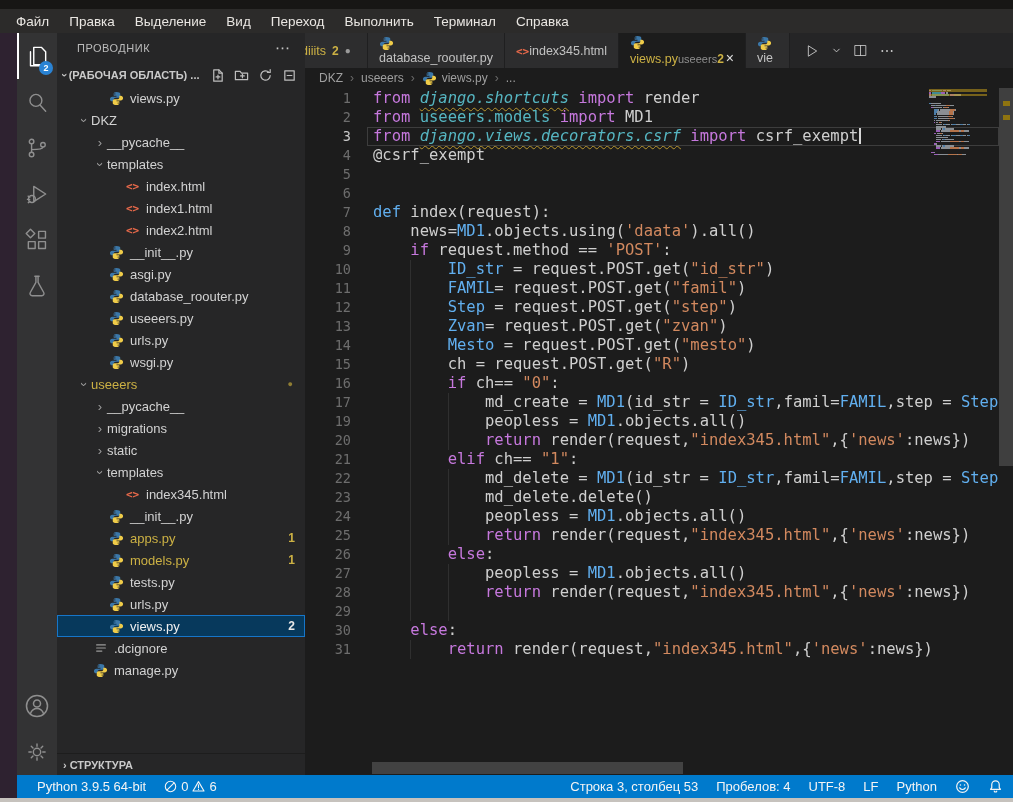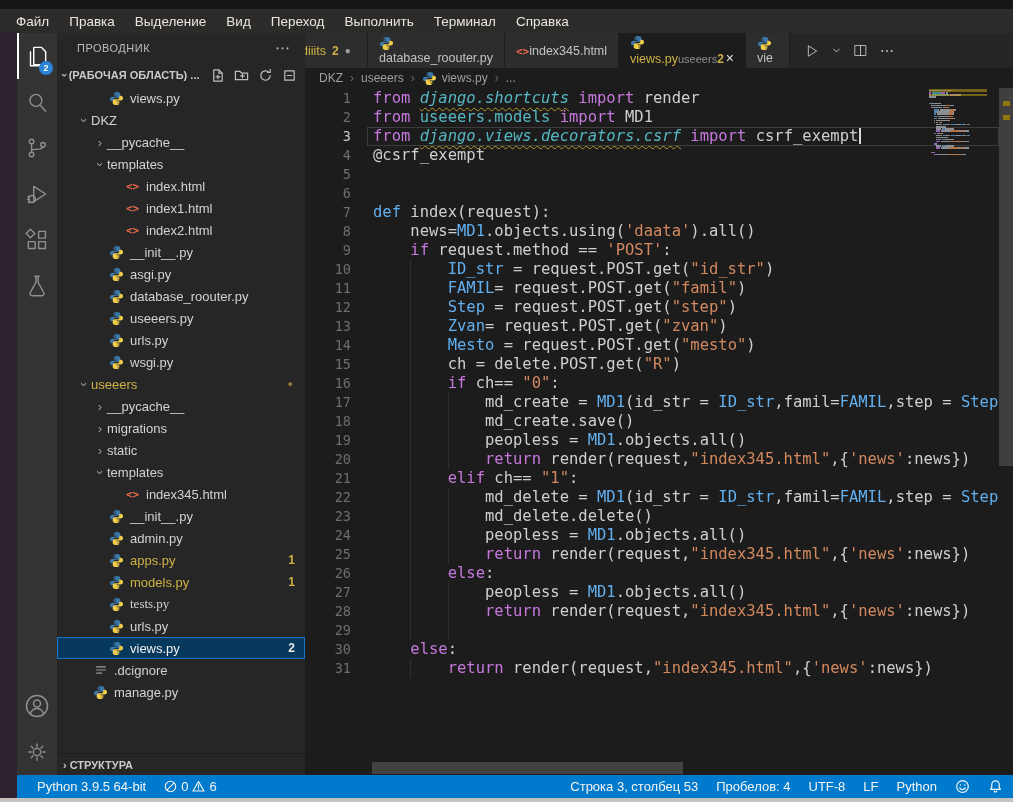--- a/index.html
+++ b/index.html
@@ -373,43 +373,34 @@
           </span>
           <span class="tlabel">__init__.py</span>
         </div>
         <div class="trow" style="padding-left: 52px;">
           <span class="ticon">
             <svg width="15" height="15" viewBox="0 0 16 16">
               <path fill="#3b77a8" d="M8 1C6 1 5 1.8 5 3v2h3v1H3.5C2 6 1 7 1 8.5S2 11 3.5 11H5V9.2C5 8 6 7.2 7.2 7.2h3C11.3 7.2 12 6.4 12 5.3V3c0-1.2-1.6-2-4-2zM6.2 2.4a.7.7 0 110 1.4.7.7 0 010-1.4z"></path>
               <path fill="#f0cc49" d="M8 15c2 0 3-.8 3-2v-2H8v-1h4.5c1.5 0 2.5-1 2.5-2.5S14 5 12.5 5H11v1.8C11 8 10 8.8 8.8 8.8h-3C4.7 8.8 4 9.6 4 10.7V13c0 1.2 1.6 2 4 2zm1.8-1.4a.7.7 0 110-1.4.7.7 0 010 1.4z"></path>
             </svg>
           </span>
-          <span class="tlabel">admin.py</span>
-        </div>
-        <div class="trow" style="padding-left: 52px;">
-          <span class="ticon">
-            <svg width="15" height="15" viewBox="0 0 16 16">
-              <path fill="#3b77a8" d="M8 1C6 1 5 1.8 5 3v2h3v1H3.5C2 6 1 7 1 8.5S2 11 3.5 11H5V9.2C5 8 6 7.2 7.2 7.2h3C11.3 7.2 12 6.4 12 5.3V3c0-1.2-1.6-2-4-2zM6.2 2.4a.7.7 0 110 1.4.7.7 0 010-1.4z"></path>
-              <path fill="#f0cc49" d="M8 15c2 0 3-.8 3-2v-2H8v-1h4.5c1.5 0 2.5-1 2.5-2.5S14 5 12.5 5H11v1.8C11 8 10 8.8 8.8 8.8h-3C4.7 8.8 4 9.6 4 10.7V13c0 1.2 1.6 2 4 2zm1.8-1.4a.7.7 0 110-1.4.7.7 0 010 1.4z"></path>
-            </svg>
-          </span>
           <span class="tlabel warn">apps.py</span>
           <span class="tbadge">1</span>
         </div>
         <div class="trow" style="padding-left: 52px;">
           <span class="ticon">
             <svg width="15" height="15" viewBox="0 0 16 16">
               <path fill="#3b77a8" d="M8 1C6 1 5 1.8 5 3v2h3v1H3.5C2 6 1 7 1 8.5S2 11 3.5 11H5V9.2C5 8 6 7.2 7.2 7.2h3C11.3 7.2 12 6.4 12 5.3V3c0-1.2-1.6-2-4-2zM6.2 2.4a.7.7 0 110 1.4.7.7 0 010-1.4z"></path>
               <path fill="#f0cc49" d="M8 15c2 0 3-.8 3-2v-2H8v-1h4.5c1.5 0 2.5-1 2.5-2.5S14 5 12.5 5H11v1.8C11 8 10 8.8 8.8 8.8h-3C4.7 8.8 4 9.6 4 10.7V13c0 1.2 1.6 2 4 2zm1.8-1.4a.7.7 0 110-1.4.7.7 0 010 1.4z"></path>
             </svg>
           </span>
           <span class="tlabel warn">models.py</span>
           <span class="tbadge">1</span>
         </div>
-        <div class="trow" style="padding-left: 52px; font-family: Liberation Serif, serif;">
+        <div class="trow" style="padding-left: 52px;">
           <span class="ticon">
             <svg width="15" height="15" viewBox="0 0 16 16">
               <path fill="#3b77a8" d="M8 1C6 1 5 1.8 5 3v2h3v1H3.5C2 6 1 7 1 8.5S2 11 3.5 11H5V9.2C5 8 6 7.2 7.2 7.2h3C11.3 7.2 12 6.4 12 5.3V3c0-1.2-1.6-2-4-2zM6.2 2.4a.7.7 0 110 1.4.7.7 0 010-1.4z"></path>
               <path fill="#f0cc49" d="M8 15c2 0 3-.8 3-2v-2H8v-1h4.5c1.5 0 2.5-1 2.5-2.5S14 5 12.5 5H11v1.8C11 8 10 8.8 8.8 8.8h-3C4.7 8.8 4 9.6 4 10.7V13c0 1.2 1.6 2 4 2zm1.8-1.4a.7.7 0 110-1.4.7.7 0 010 1.4z"></path>
             </svg>
           </span>
           <span class="tlabel">tests.py</span>
         </div>
         <div class="trow" style="padding-left: 52px;">
           <span class="ticon">
@@ -542,24 +533,23 @@
           <div class="cl"><span class="ln">5</span><span class="lc"></span></div>
           <div class="cl"><span class="ln">6</span><span class="lc"></span></div>
           <div class="cl"><span class="ln">7</span><span class="lc"><span class="tok-d">def</span><span class="tok-t"> index(request):</span></span></div>
           <div class="cl"><span class="ln">8</span><span class="lc"><span class="tok-t">    news=</span><span class="tok-c">MD1</span><span class="tok-t">.objects.using(</span><span class="tok-s">'daata'</span><span class="tok-t">).all()</span></span></div>
           <div class="cl"><span class="ln">9</span><span class="lc"><span class="tok-t">    </span><span class="tok-k">if</span><span class="tok-t"> request.method == </span><span class="tok-s">'POST'</span><span class="tok-t">:</span></span></div>
           <div class="cl"><span class="ln">10</span><span class="lc"><span class="g" style="left: 4ch;"></span><span class="tok-t">        </span><span class="tok-c">ID_str</span><span class="tok-t"> = request.POST.get(</span><span class="tok-s">"id_str"</span><span class="tok-t">)</span></span></div>
           <div class="cl"><span class="ln">11</span><span class="lc"><span class="g" style="left: 4ch;"></span><span class="tok-t">        </span><span class="tok-c">FAMIL</span><span class="tok-t">= request.POST.get(</span><span class="tok-s">"famil"</span><span class="tok-t">)</span></span></div>
           <div class="cl"><span class="ln">12</span><span class="lc"><span class="g" style="left: 4ch;"></span><span class="tok-t">        </span><span class="tok-c">Step</span><span class="tok-t"> = request.POST.get(</span><span class="tok-s">"step"</span><span class="tok-t">)</span></span></div>
           <div class="cl"><span class="ln">13</span><span class="lc"><span class="g" style="left: 4ch;"></span><span class="tok-t">        </span><span class="tok-c">Zvan</span><span class="tok-t">= request.POST.get(</span><span class="tok-s">"zvan"</span><span class="tok-t">)</span></span></div>
           <div class="cl"><span class="ln">14</span><span class="lc"><span class="g" style="left: 4ch;"></span><span class="tok-t">        </span><span class="tok-c">Mesto</span><span class="tok-t"> = request.POST.get(</span><span class="tok-s">"mesto"</span><span class="tok-t">)</span></span></div>
-          <div class="cl"><span class="ln">15</span><span class="lc"><span class="g" style="left: 4ch;"></span><span class="tok-t">        ch = delete.POST.get(</span><span class="tok-s">"R"</span><span class="tok-t">)</span></span></div>
+          <div class="cl"><span class="ln">15</span><span class="lc"><span class="g" style="left: 4ch;"></span><span class="tok-t">        ch = request.POST.get(</span><span class="tok-s">"R"</span><span class="tok-t">)</span></span></div>
           <div class="cl"><span class="ln">16</span><span class="lc"><span class="g" style="left: 4ch;"></span><span class="tok-t">        </span><span class="tok-k">if</span><span class="tok-t"> ch== </span><span class="tok-s">"0"</span><span class="tok-t">:</span></span></div>
           <div class="cl"><span class="ln">17</span><span class="lc"><span class="g" style="left: 4ch;"></span><span class="g" style="left: 8ch;"></span><span class="tok-t">            md_create = </span><span class="tok-c">MD1</span><span class="tok-t">(id_str = </span><span class="tok-c">ID_str</span><span class="tok-t">,famil=</span><span class="tok-c">FAMIL</span><span class="tok-t">,step = </span><span class="tok-c">Step</span></span></div>
-          <div class="cl"><span class="ln">18</span><span class="lc"><span class="g" style="left: 4ch;"></span><span class="g" style="left: 8ch;"></span><span class="tok-t">            md_create.save()</span></span></div>
           <div class="cl"><span class="ln">19</span><span class="lc"><span class="g" style="left: 4ch;"></span><span class="g" style="left: 8ch;"></span><span class="tok-t">            peopless = </span><span class="tok-c">MD1</span><span class="tok-t">.objects.all()</span></span></div>
           <div class="cl"><span class="ln">20</span><span class="lc"><span class="g" style="left: 4ch;"></span><span class="g" style="left: 8ch;"></span><span class="tok-t">            </span><span class="tok-k">return</span><span class="tok-t"> render(request,</span><span class="tok-s">"index345.html"</span><span class="tok-t">,{</span><span class="tok-s">'news'</span><span class="tok-t">:news})</span></span></div>
           <div class="cl"><span class="ln">21</span><span class="lc"><span class="g" style="left: 4ch;"></span><span class="tok-t">        </span><span class="tok-k">elif</span><span class="tok-t"> ch== </span><span class="tok-s">"1"</span><span class="tok-t">:</span></span></div>
           <div class="cl"><span class="ln">22</span><span class="lc"><span class="g" style="left: 4ch;"></span><span class="g" style="left: 8ch;"></span><span class="tok-t">            md_delete = </span><span class="tok-c">MD1</span><span class="tok-t">(id_str = </span><span class="tok-c">ID_str</span><span class="tok-t">,famil=</span><span class="tok-c">FAMIL</span><span class="tok-t">,step = </span><span class="tok-c">Step</span></span></div>
           <div class="cl"><span class="ln">23</span><span class="lc"><span class="g" style="left: 4ch;"></span><span class="g" style="left: 8ch;"></span><span class="tok-t">            md_delete.delete()</span></span></div>
           <div class="cl"><span class="ln">24</span><span class="lc"><span class="g" style="left: 4ch;"></span><span class="g" style="left: 8ch;"></span><span class="tok-t">            peopless = </span><span class="tok-c">MD1</span><span class="tok-t">.objects.all()</span></span></div>
           <div class="cl"><span class="ln">25</span><span class="lc"><span class="g" style="left: 4ch;"></span><span class="g" style="left: 8ch;"></span><span class="tok-t">            </span><span class="tok-k">return</span><span class="tok-t"> render(request,</span><span class="tok-s">"index345.html"</span><span class="tok-t">,{</span><span class="tok-s">'news'</span><span class="tok-t">:news})</span></span></div>
           <div class="cl"><span class="ln">26</span><span class="lc"><span class="g" style="left: 4ch;"></span><span class="tok-t">        </span><span class="tok-k">else</span><span class="tok-t">:</span></span></div>
           <div class="cl"><span class="ln">27</span><span class="lc"><span class="g" style="left: 4ch;"></span><span class="g" style="left: 8ch;"></span><span class="tok-t">            peopless = </span><span class="tok-c">MD1</span><span class="tok-t">.objects.all()</span></span></div>
           <div class="cl"><span class="ln">28</span><span class="lc"><span class="g" style="left: 4ch;"></span><span class="g" style="left: 8ch;"></span><span class="tok-t">            </span><span class="tok-k">return</span><span class="tok-t"> render(request,</span><span class="tok-s">"index345.html"</span><span class="tok-t">,{</span><span class="tok-s">'news'</span><span class="tok-t">:news})</span></span></div>

